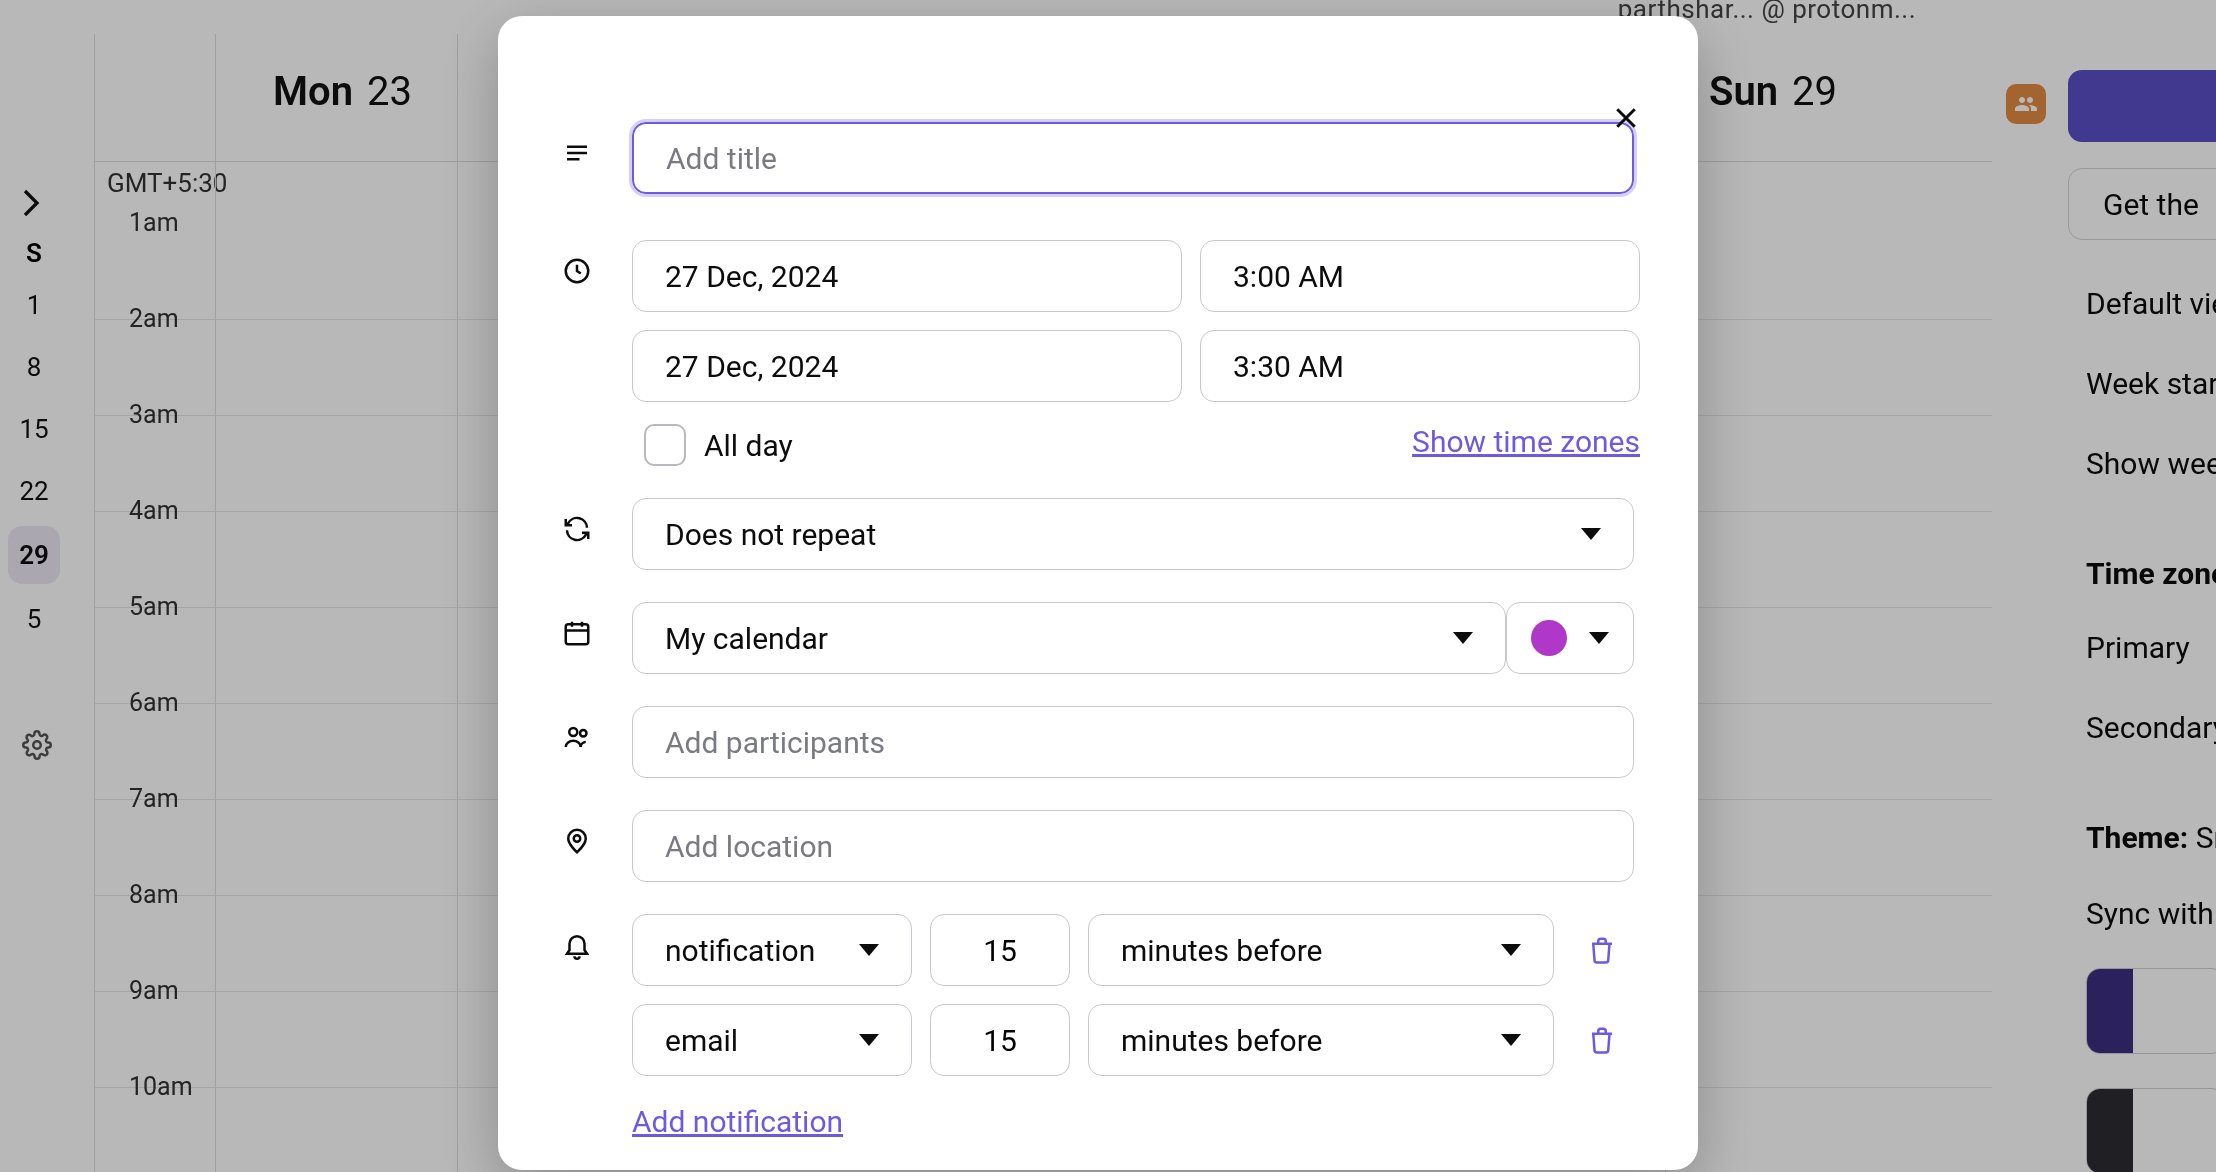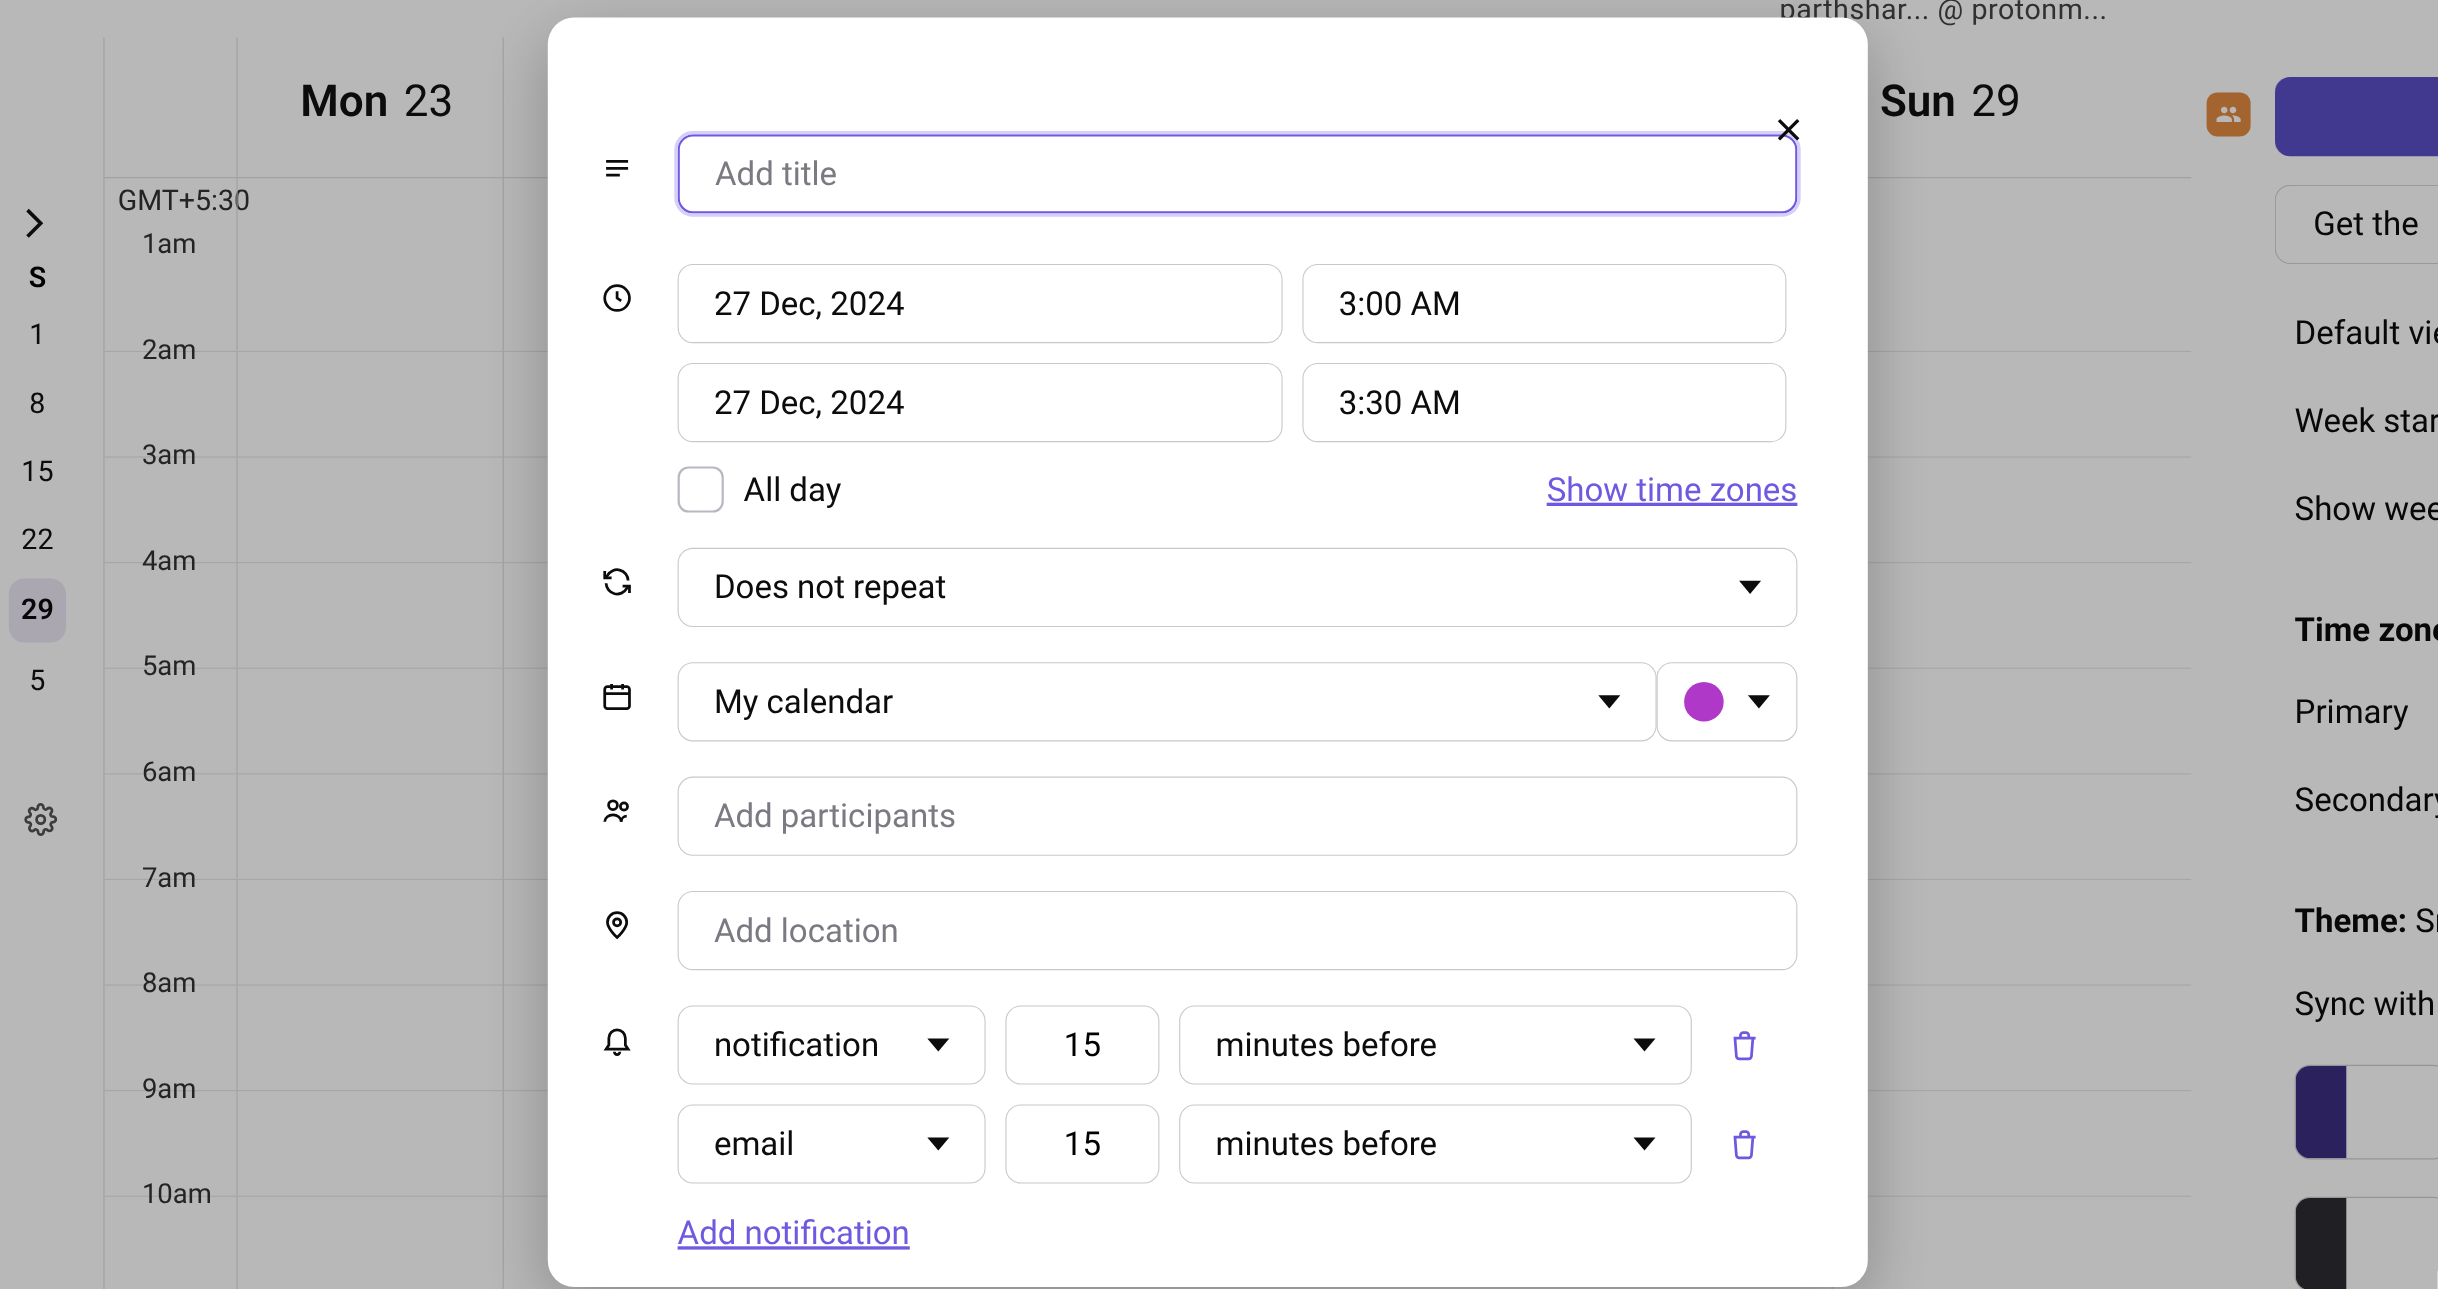--- a/index.html
+++ b/index.html
@@ -34,40 +34,40 @@
 .right-panel .cta { position: absolute; left: 68px; top: 36px; right: -500px; height: 72px; background: #5b4dce; border-radius: 14px; }
 .right-panel .pill { position: absolute; left: 68px; right: -500px; height: 72px; border: 1px solid #d4d4d8; border-radius: 14px; display: flex; align-items: center; padding: 0 34px; font-size: 30px; color: #0c0c0c; background:#fff; }
 .right-panel .row { position: absolute; left: 86px; right: -500px; font-size: 30px; color: #0c0c0c; }
 .right-panel .row.bold { font-weight: 700; }
 .right-panel .theme-swatch { position: absolute; width: 140px; height: 86px; border: 1px solid #cfcfd4; border-radius: 14px; background: #fff; overflow:hidden; }
 .right-panel .theme-swatch::before { content:""; position:absolute; left:0; top:0; bottom:0; width:46px; background:#3b2f86; }
 .right-panel .theme-swatch.dark::before { background:#2b2b33; }
 
 
 
-.modal { position: absolute; left: 498px; top: 16px; width: 1200px; height: 1154px; background: #fff; border-radius: 24px; box-shadow: 0 18px 60px rgba(0,0,0,.25); z-index: 10; padding: 54px 64px 0 48px; }
+.modal { position: absolute; left: 498px; top: 16px; width: 1200px; height: 1154px; background: #fff; border-radius: 24px; box-shadow: 0 18px 60px rgba(0,0,0,.25); z-index: 10; padding: 54px 64px 0 64px; }
 .modal .close { position: absolute; right: 48px; top: 78px; width: 48px; height: 48px; display:flex; align-items:center; justify-content:center; cursor:pointer; border-radius:8px; }
 .modal .close svg { width: 30px; height: 30px; stroke: #0c0c0c; stroke-width: 2.4; }
 
 .row-slot { display: flex; align-items: flex-start; gap: 40px; margin-bottom: 32px; }
 .row-slot .ico { width: 30px; height: 30px; flex: 0 0 30px; color: #0c0c0c; margin-top: 16px; display:flex; align-items:center; justify-content:center; }
 .row-slot .ico svg { width: 30px; height: 30px; stroke: currentColor; fill: none; stroke-width: 2; }
 .row-slot .content { flex: 1; }
 
 .title-input { width: 100%; height: 72px; border: 2px solid #6e5ae0; outline: 3px solid #d5cffa; border-radius: 14px; padding: 0 32px; font-size: 30px; color: #0c0c0c; }
 .title-input::placeholder { color: #7a7a82; }
 
 .field, .select { height: 72px; border: 1px solid #c8c8ce; border-radius: 14px; padding: 0 32px; font-size: 30px; color: #0c0c0c; background:#fff; display:flex; align-items:center; justify-content:space-between; }
 .field input { border: none; outline: none; width: 100%; font-size: 30px; color: #737373; background: transparent; }
 .field input::placeholder { color: #7a7a82; }
 
 .two-col { display: grid; grid-template-columns: 550px 440px; gap: 18px; }
 .time-group .two-col + .two-col { margin-top: 18px; }
 
-.allday-row { display: flex; align-items: center; justify-content: space-between; margin-top: 22px; }
+.allday-row { display: flex; align-items: flex-start; justify-content: space-between; margin-top: 22px; margin-left: 12px; }
 .checkbox { width: 42px; height: 42px; border: 2px solid #b8b8c0; border-radius: 10px; }
 .allday-row label { display: flex; align-items: center; gap: 18px; font-size: 30px; color: #0c0c0c; }
 .link { color: #6e5ae0; text-decoration: underline; font-size: 30px; cursor: pointer; }
 
 .caret { width: 0; height: 0; border-left: 10px solid transparent; border-right: 10px solid transparent; border-top: 12px solid #0c0c0c; }
 .color-dot { width: 36px; height: 36px; border-radius: 50%; background: #b038c9; }
 
 .cal-row { display: grid; grid-template-columns: 1fr 128px; }
 
 .notif-row { display: grid; grid-template-columns: 280px 140px 466px 60px; gap: 18px; align-items: center; margin-bottom: 18px; }

